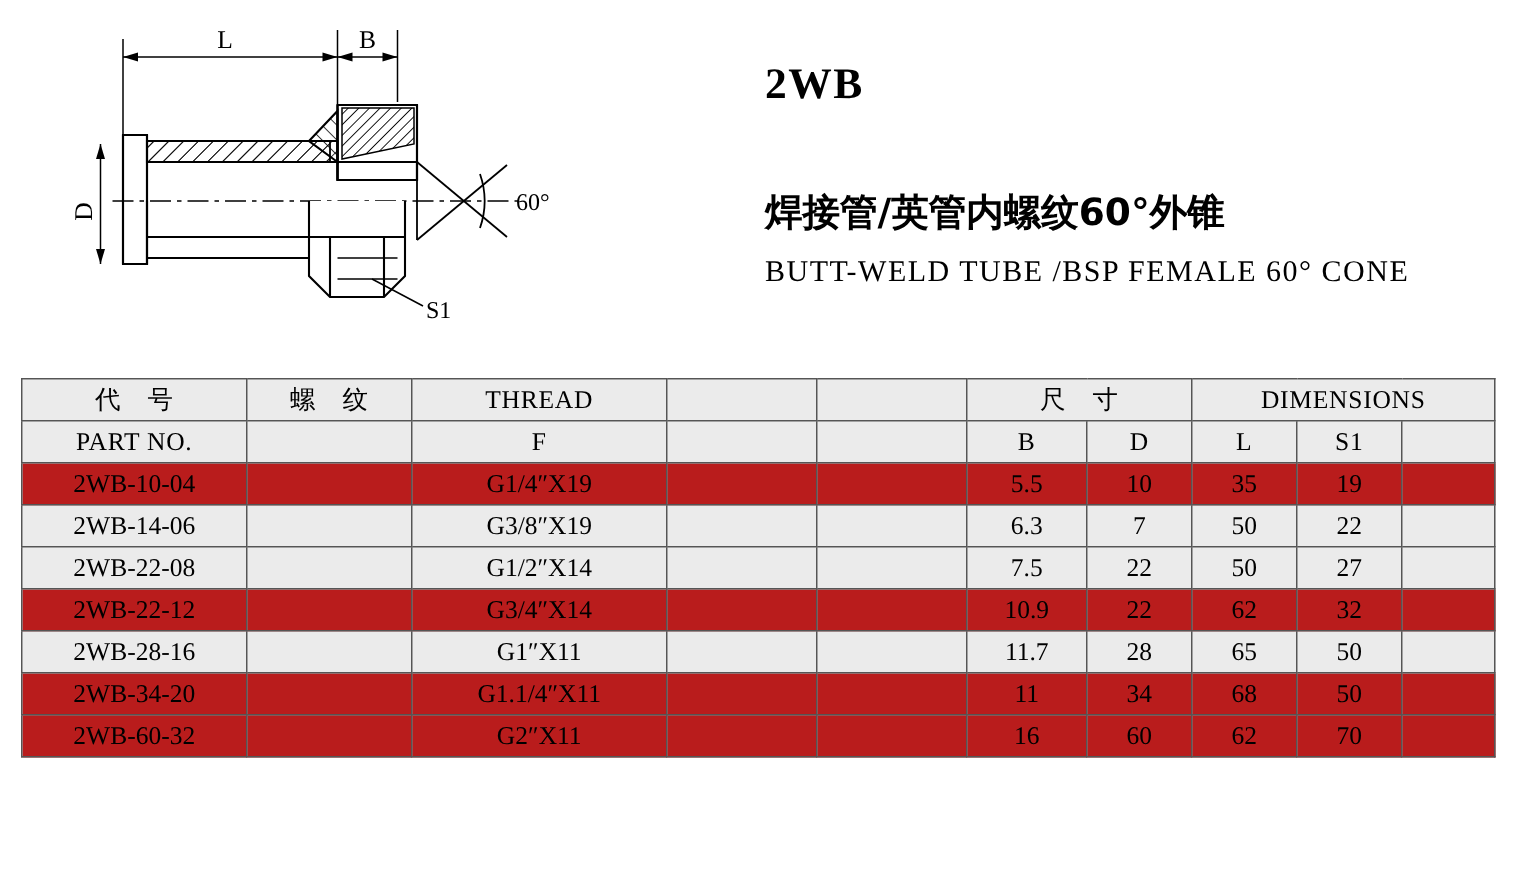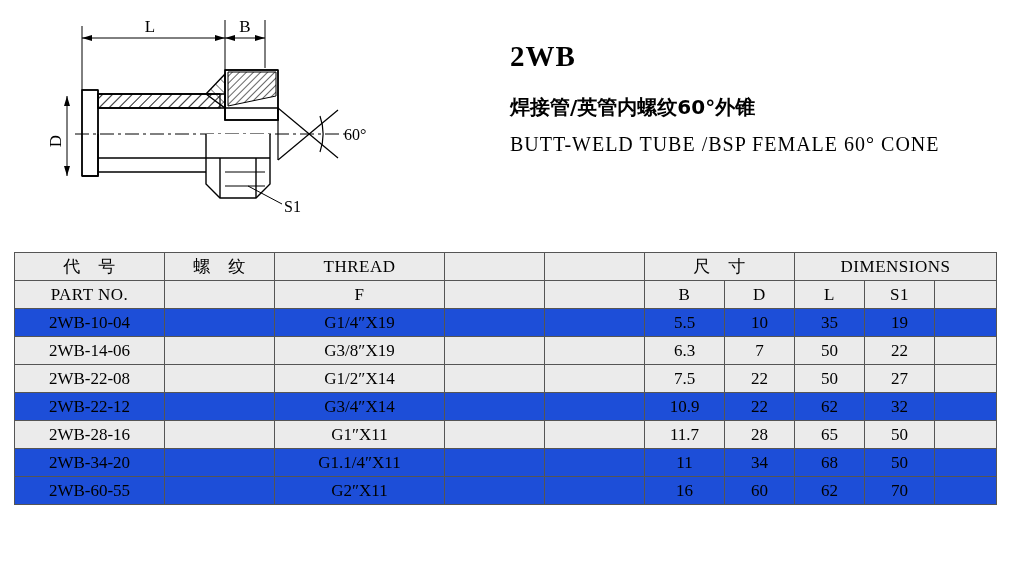--- a/index.html
+++ b/index.html
@@ -40,22 +40,22 @@
     width: 490px;
     text-align: left;
   }
   .title-code {
     font-size: 29px;
     font-weight: bold;
     letter-spacing: 1px;
     font-family: "Liberation Serif", serif;
   }
   .title-cn {
-    margin-top: 21px;
-    font-size: 20px;
+    margin-top: 52px;
+    font-size: 25px;
     font-weight: bold;
     font-family: "DejaVu Sans", sans-serif;
     letter-spacing: 0px;
   }
   .title-en {
     margin-top: 12px;
     font-size: 20px;
     font-family: "Liberation Serif", serif;
     letter-spacing: 1px;
   }
@@ -80,21 +80,21 @@
     vertical-align: middle;
     font-size: 17px;
     font-family: "Liberation Serif", serif;
     padding: 0;
     white-space: nowrap;
   }
   tr.shade td {
     background: #ebebeb;
   }
   tr.plain td {
-    background: #1d4ed8;
+    background: #b91c1c;
   }
   td.hdr {
     font-size: 17px;
     letter-spacing: 0.5px;
   }
   .cn {
     font-family: "DejaVu Sans", sans-serif;
     font-size: 16px;
   }
   .hdr-cn-sp {
@@ -333,21 +333,21 @@
           <td>G1.1/4″X11</td>
           <td></td>
           <td></td>
           <td>11</td>
           <td>34</td>
           <td>68</td>
           <td>50</td>
           <td></td>
         </tr>
         <tr class="plain">
-          <td class="partno">2WB-60-55</td>
+          <td class="partno">2WB-60-32</td>
           <td></td>
           <td>G2″X11</td>
           <td></td>
           <td></td>
           <td>16</td>
           <td>60</td>
           <td>62</td>
           <td>70</td>
           <td></td>
         </tr>

